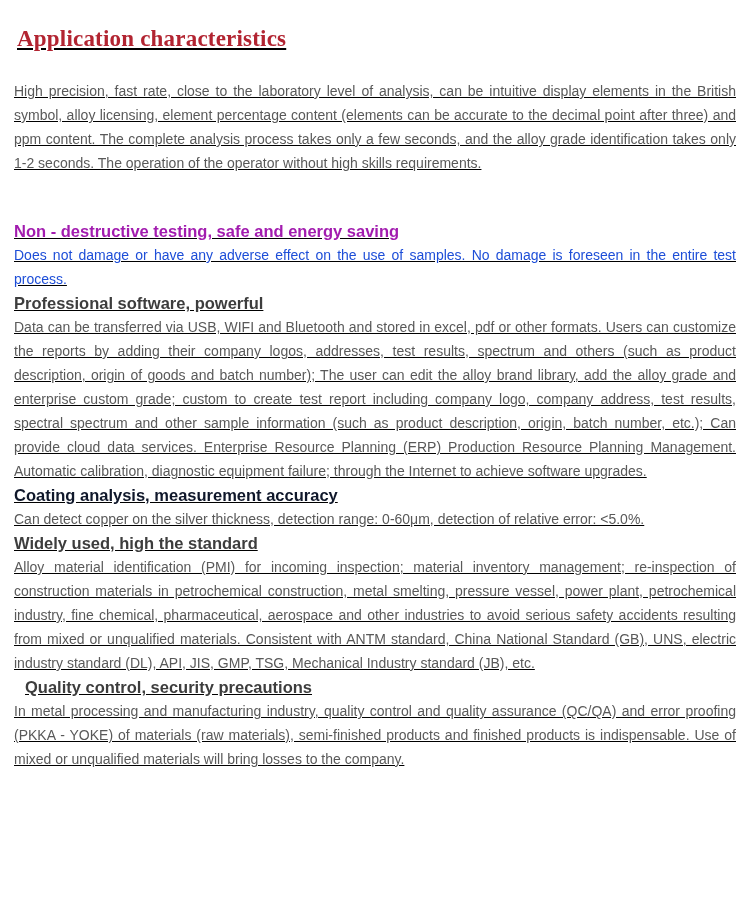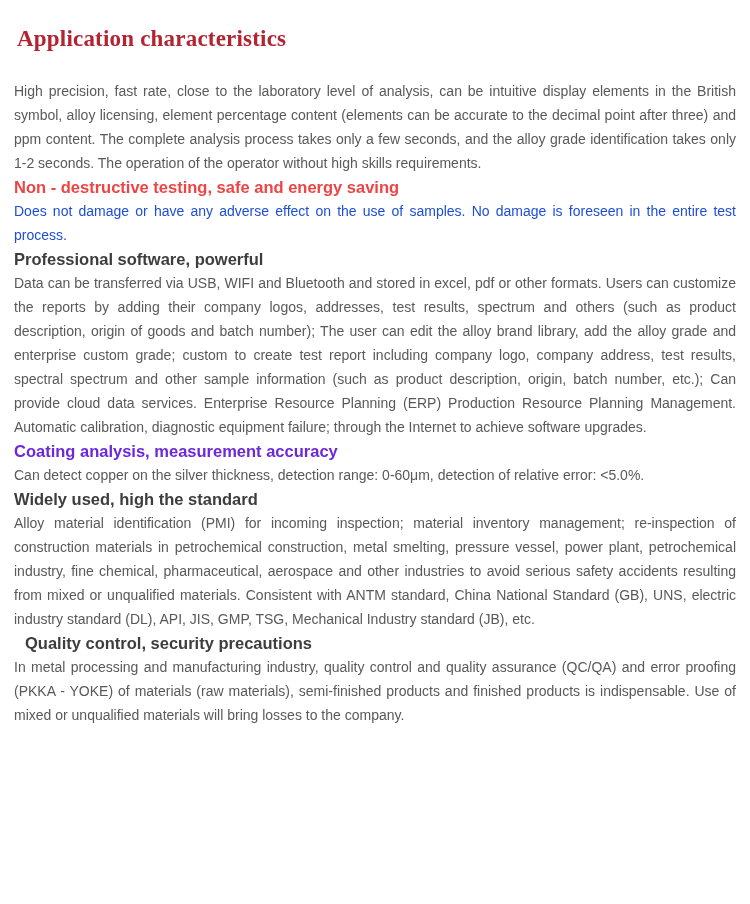--- a/index.html
+++ b/index.html
@@ -12,20 +12,21 @@
     height: 904px;
     overflow: hidden;
     font-family: "Liberation Sans", sans-serif;
   }
   .page {
     box-sizing: border-box;
     width: 750px;
     height: 904px;
     padding: 26px 14px 8px 14px;
     background: #ffffff;
+    text-decoration: underline;
   }
   .title {
     font-family: "Liberation Serif", serif;
     font-weight: bold;
     font-size: 23px;
     line-height: 26px;
     color: #b22431;
     margin: 0 0 27px 3px;
     letter-spacing: 0.2px;
   }
@@ -52,31 +53,31 @@
 <body>
 
 <div class="page">
   <h1 class="title" style="color: rgb(178, 36, 49);">Application characteristics</h1>
   <div class="sections" id="sections">
   <section class="section">
     <p class="sec-body" style="color: rgb(89, 89, 89);">High precision, fast rate, close to the laboratory level of analysis, can be intuitive display elements in the British symbol, alloy licensing, element percentage content (elements can be accurate to the decimal point after three) and ppm content. The complete analysis process takes only a few seconds, and the alloy grade identification takes only 1-2 seconds. The operation of the operator without high skills requirements.</p>
   </section>
 
   <section class="section">
-    <h2 class="sec-heading" style="color: #ef4444;">Non - destructive testing, safe and energy saving</h2>
+    <h2 class="sec-heading" style="color: #a21caf; margin-top: 44px;">Non - destructive testing, safe and energy saving</h2>
     <p class="sec-body" style="color: #1d4ed8;">Does not damage or have any adverse effect on the use of samples. No damage is foreseen in the entire test process.</p>
   </section>
 
   <section class="section">
     <h2 class="sec-heading" style="color: rgb(61, 61, 61);">Professional software, powerful</h2>
     <p class="sec-body" style="color: rgb(89, 89, 89);">Data can be transferred via USB, WIFI and Bluetooth and stored in excel, pdf or other formats. Users can customize the reports by adding their company logos, addresses, test results, spectrum and others (such as product description, origin of goods and batch number); The user can edit the alloy brand library, add the alloy grade and enterprise custom grade; custom to create test report including company logo, company address, test results, spectral spectrum and other sample information (such as product description, origin, batch number, etc.); Can provide cloud data services. Enterprise Resource Planning (ERP) Production Resource Planning Management. Automatic calibration, diagnostic equipment failure; through the Internet to achieve software upgrades.</p>
   </section>
 
   <section class="section">
-    <h2 class="sec-heading" style="color: #6d28d9;">Coating analysis, measurement accuracy</h2>
+    <h2 class="sec-heading" style="color: #0f172a;">Coating analysis, measurement accuracy</h2>
     <p class="sec-body" style="color: rgb(89, 89, 89);">Can detect copper on the silver thickness, detection range: 0-60μm, detection of relative error: &lt;5.0%.</p>
   </section>
 
   <section class="section">
     <h2 class="sec-heading" style="color: rgb(61, 61, 61);">Widely used, high the standard</h2>
     <p class="sec-body" style="color: rgb(89, 89, 89);">Alloy material identification (PMI) for incoming inspection; material inventory management; re-inspection of construction materials in petrochemical construction, metal smelting, pressure vessel, power plant, petrochemical industry, fine chemical, pharmaceutical, aerospace and other industries to avoid serious safety accidents resulting from mixed or unqualified materials. Consistent with ANTM standard, China National Standard (GB), UNS, electric industry standard (DL), API, JIS, GMP, TSG, Mechanical Industry standard (JB), etc.</p>
   </section>
 
   <section class="section">
     <h2 class="sec-heading" style="color: rgb(61, 61, 61); margin-left: 11px;">Quality control, security precautions</h2>

